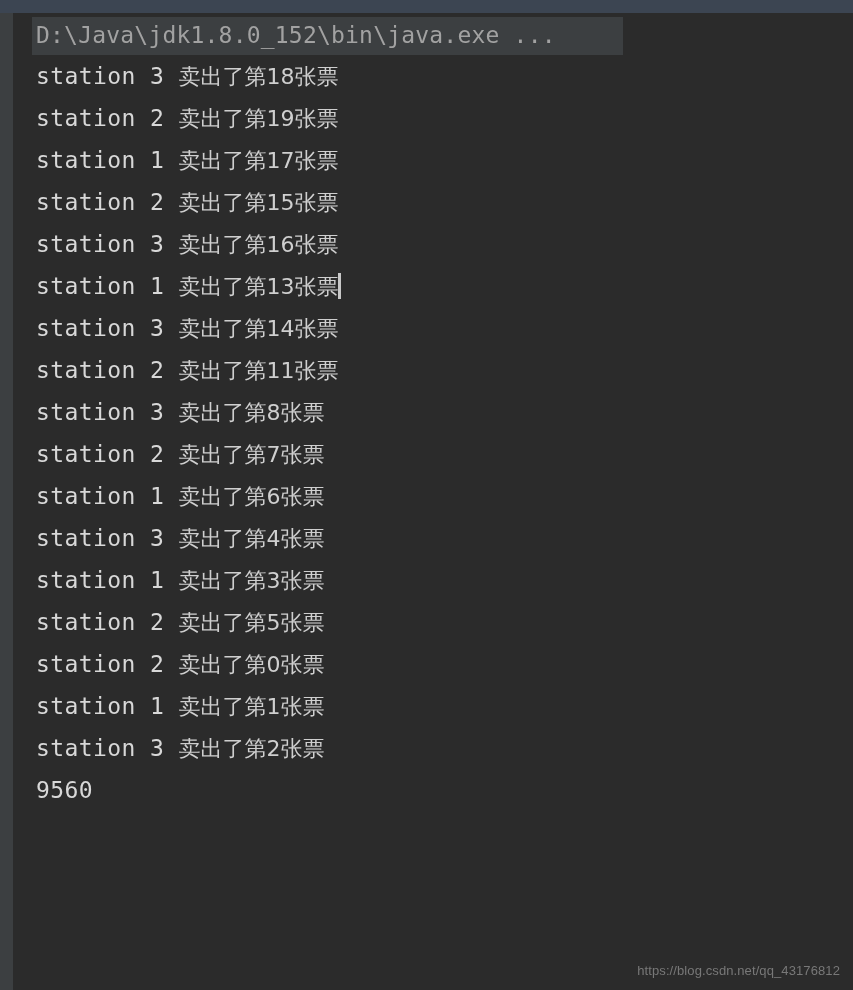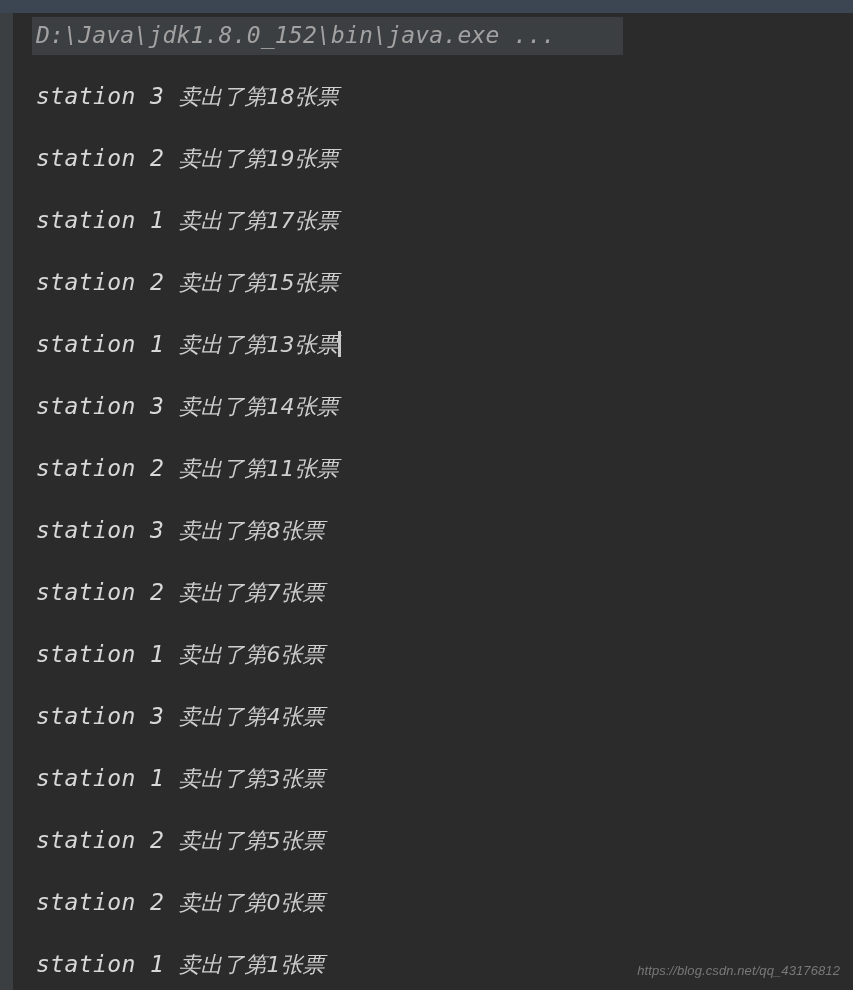--- a/index.html
+++ b/index.html
@@ -84,21 +84,20 @@
 
   
   .console-line {
     position: relative;
     height: 42px;
     padding-left: 23px;
     white-space: pre;
     font-size: 23px;
     line-height: 42px;
     color: #d4d4d4;
-    margin-top: 20px;
   }
   .seg-ascii {
     font-family: "DejaVu Sans Mono", "Liberation Mono", monospace;
     color: #d8d8d8;
     letter-spacing: 0.4px;
   }
   .seg-cjk {
     font-family: "DejaVu Sans", "Liberation Sans", sans-serif;
     color: #cfcfcf;
     font-size: 22px;
@@ -125,42 +124,44 @@
   }
 </style>
 </head>
 <body>
 
 <div id="toolbar-strip"></div>
 <div id="progress-track" style="background: rgb(60, 69, 82);">
   <div id="progress-fill" style="background: rgb(74, 134, 200); width: 222px;"></div>
 </div>
 
-<div id="console-area" style="background: #fef9c3; font-style: italic;">
+<div id="console-area" style="background: #fef9c3;">
   <div id="console-gutter" style="background: rgb(60, 63, 65);"></div>
   <div id="console-output">
 
     <div id="console-header-row">
       <div id="console-header-text">D:\Java\jdk1.8.0_152\bin\java.exe ...</div>
     </div>
 
     <div id="console-lines">
         <div class="console-line"><span class="seg-ascii">station 3 </span><span class="seg-cjk">卖出了第18张票</span></div>
         <div class="console-line"><span class="seg-ascii">station 2 </span><span class="seg-cjk">卖出了第19张票</span></div>
         <div class="console-line"><span class="seg-ascii">station 1 </span><span class="seg-cjk">卖出了第17张票</span></div>
         <div class="console-line"><span class="seg-ascii">station 2 </span><span class="seg-cjk">卖出了第15张票</span></div>
+        <div class="console-line"><span class="seg-ascii">station 3 </span><span class="seg-cjk">卖出了第16张票</span></div>
         <div class="console-line"><span class="seg-ascii">station 1 </span><span class="seg-cjk">卖出了第13张票</span><span class="caret"></span></div>
         <div class="console-line"><span class="seg-ascii">station 3 </span><span class="seg-cjk">卖出了第14张票</span></div>
         <div class="console-line"><span class="seg-ascii">station 2 </span><span class="seg-cjk">卖出了第11张票</span></div>
         <div class="console-line"><span class="seg-ascii">station 3 </span><span class="seg-cjk">卖出了第8张票</span></div>
         <div class="console-line"><span class="seg-ascii">station 2 </span><span class="seg-cjk">卖出了第7张票</span></div>
         <div class="console-line"><span class="seg-ascii">station 1 </span><span class="seg-cjk">卖出了第6张票</span></div>
         <div class="console-line"><span class="seg-ascii">station 3 </span><span class="seg-cjk">卖出了第4张票</span></div>
         <div class="console-line"><span class="seg-ascii">station 1 </span><span class="seg-cjk">卖出了第3张票</span></div>
         <div class="console-line"><span class="seg-ascii">station 2 </span><span class="seg-cjk">卖出了第5张票</span></div>
         <div class="console-line"><span class="seg-ascii">station 2 </span><span class="seg-cjk">卖出了第0张票</span></div>
         <div class="console-line"><span class="seg-ascii">station 1 </span><span class="seg-cjk">卖出了第1张票</span></div>
+        <div class="console-line"><span class="seg-ascii">station 3 </span><span class="seg-cjk">卖出了第2张票</span></div>
         <div class="console-line"><span class="seg-ascii">9560</span></div>
       </div>
 
   </div>
   <div id="watermark">https://blog.csdn.net/qq_43176812</div>
 </div>
 
 </body></html>

